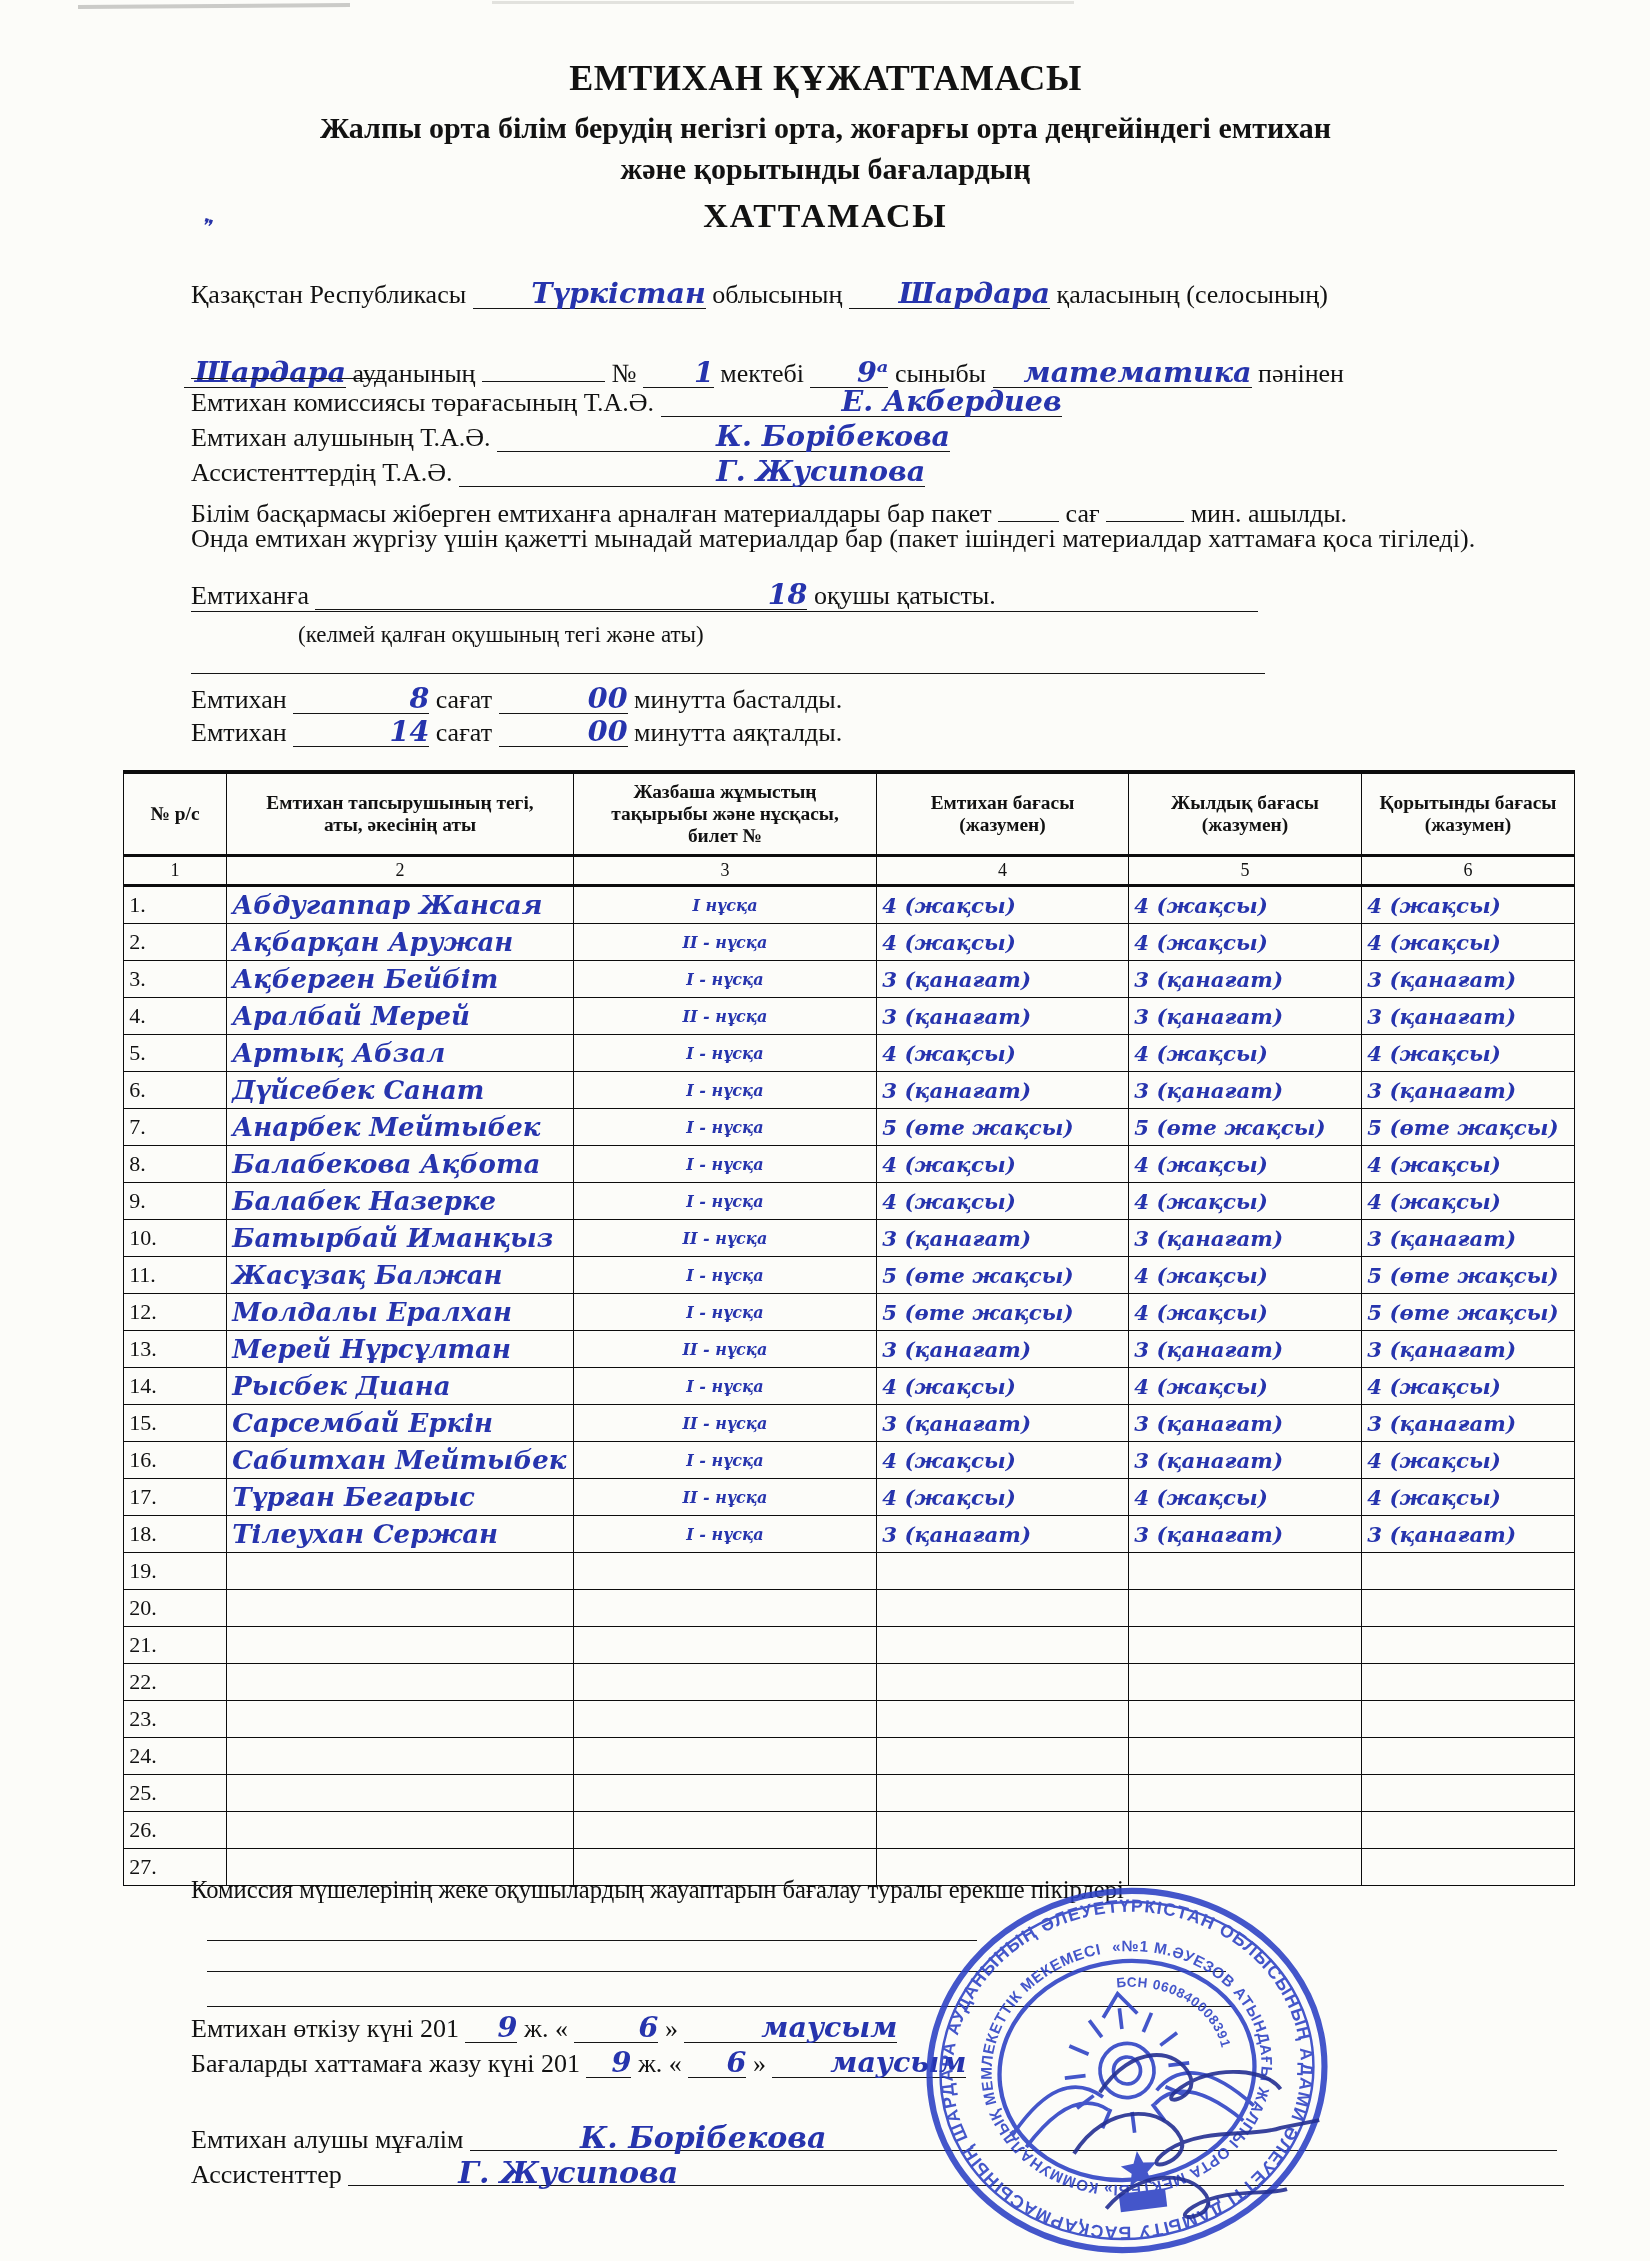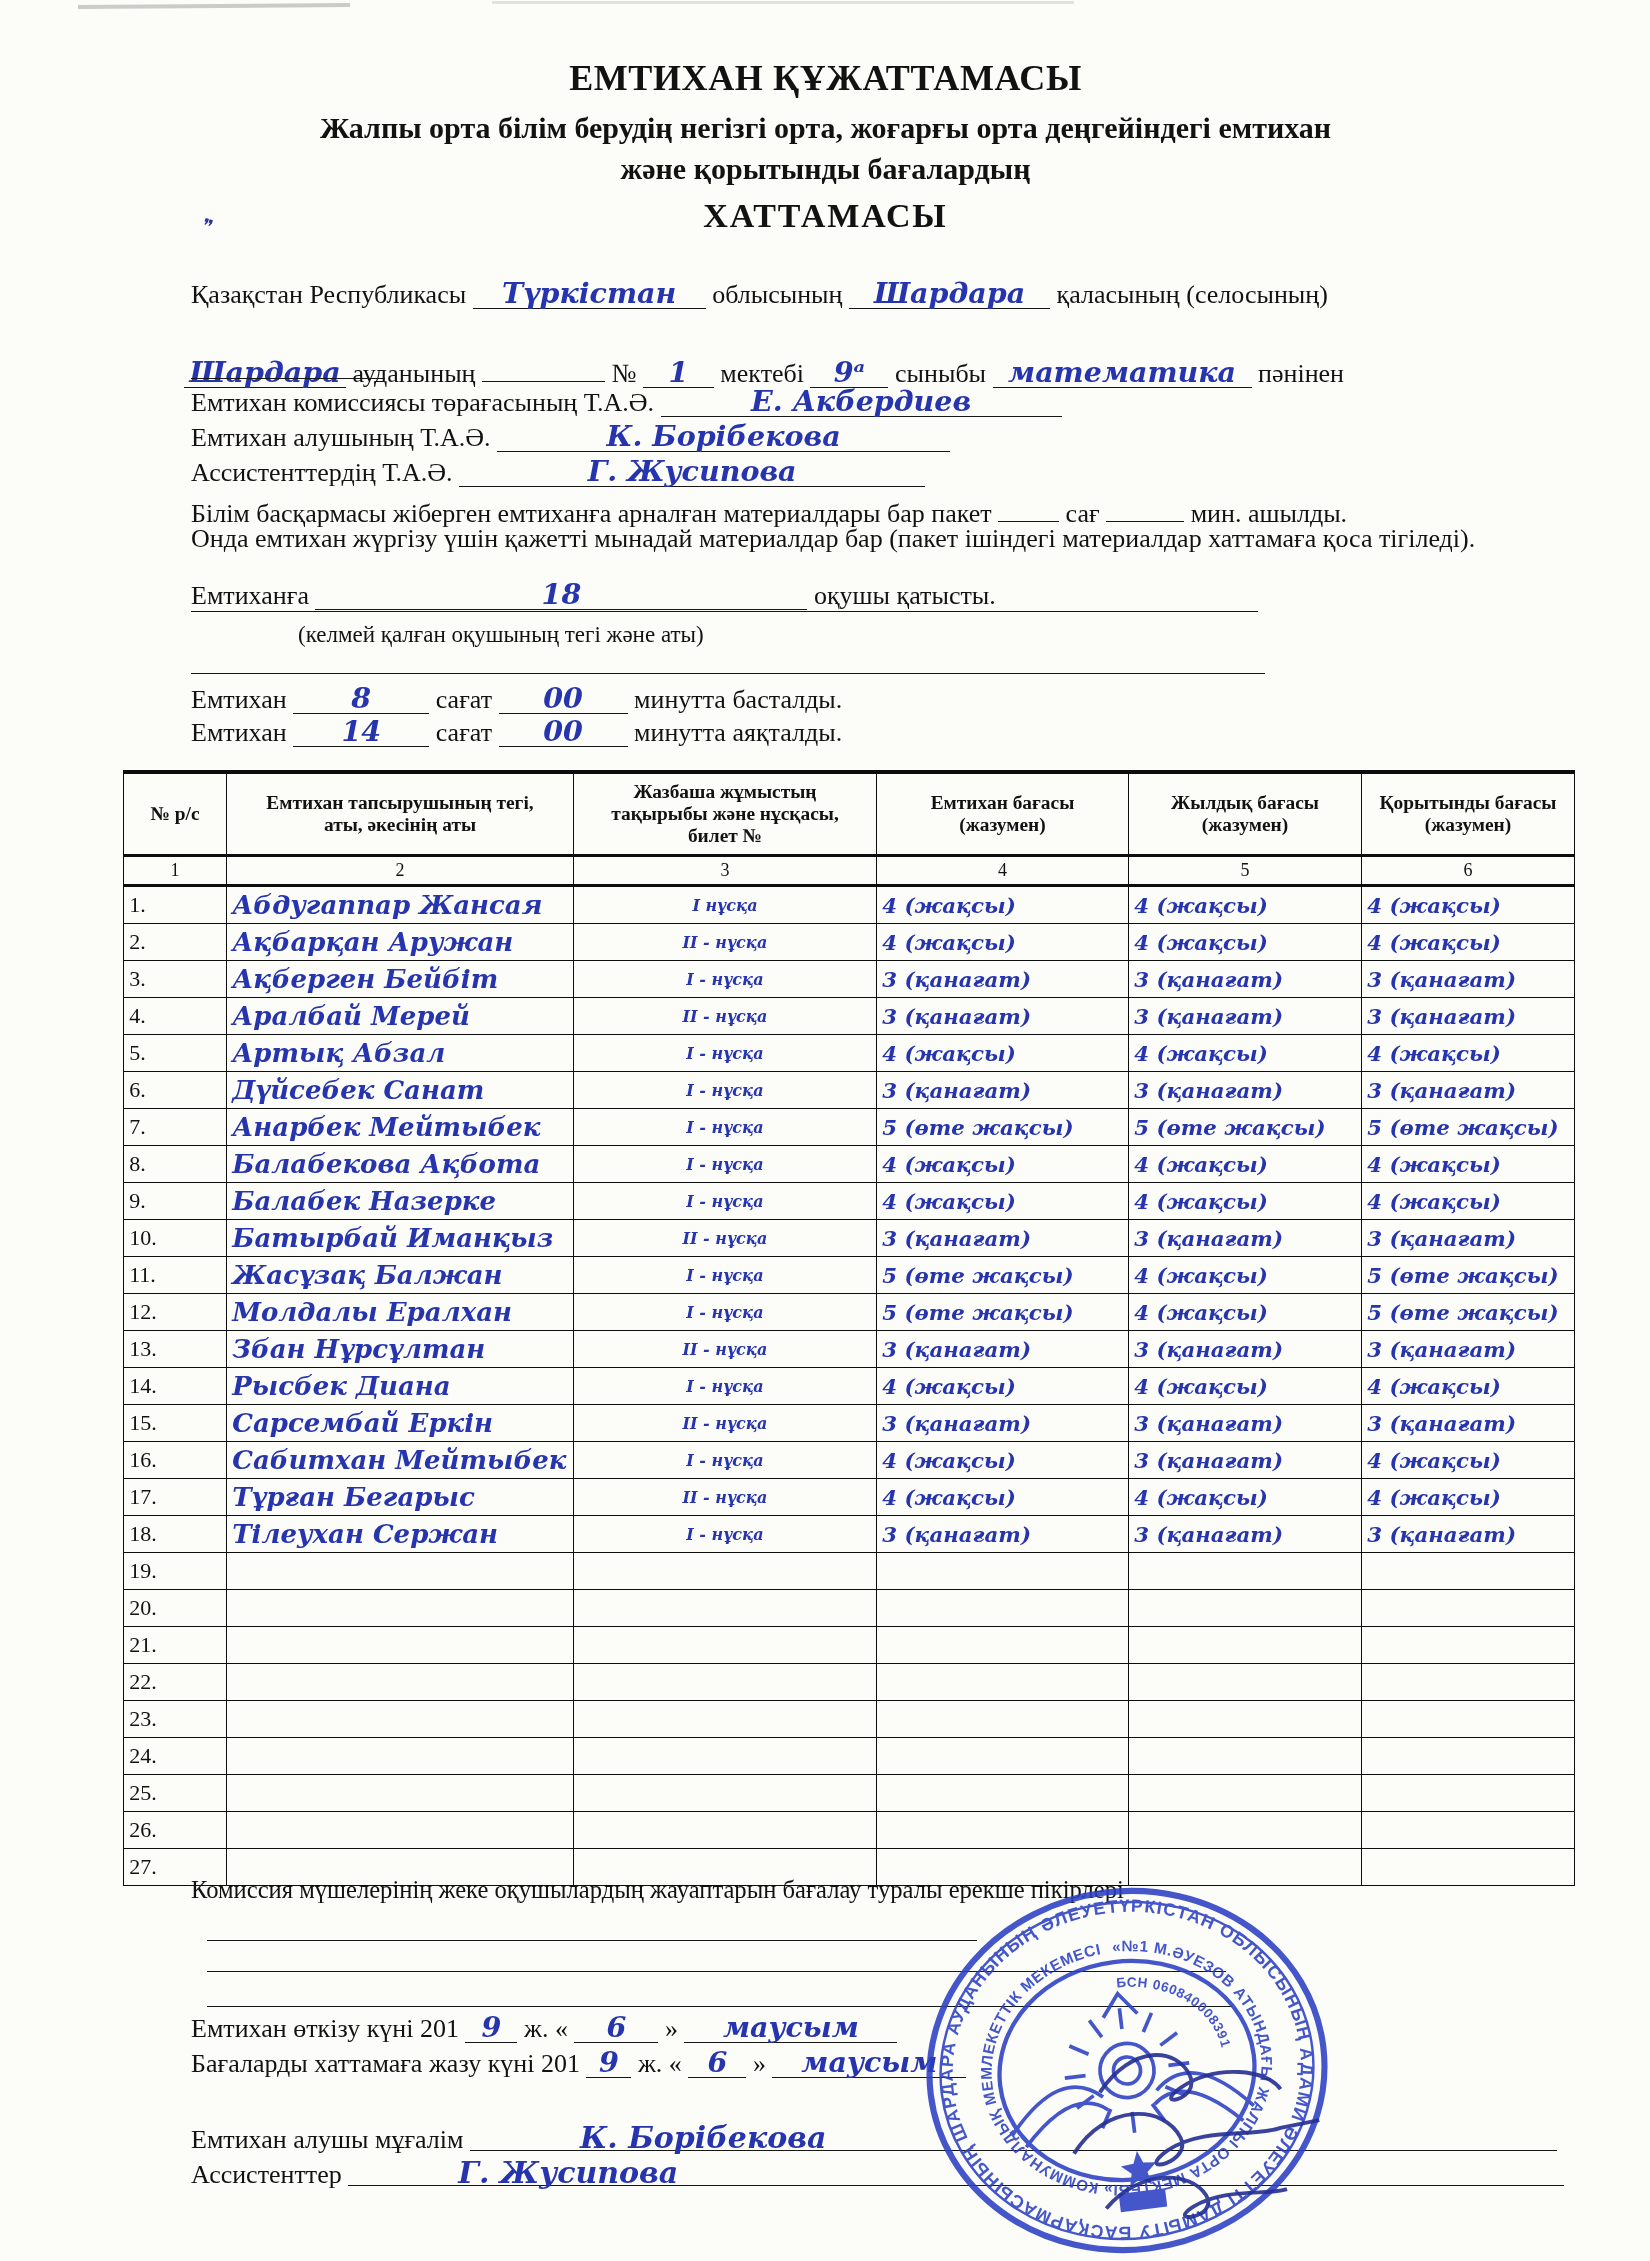--- a/index.html
+++ b/index.html
@@ -12,21 +12,21 @@
 
   .titleblock{position:absolute;left:0;top:57px;width:100%;text-align:center;}
   .title-main{font-size:36px;font-weight:bold;letter-spacing:0.6px;}
   .title-sub{font-size:30px;font-weight:bold;margin-top:9px;line-height:1.35;}
   .title-proto{font-size:34px;font-weight:bold;margin-top:7.8px;letter-spacing:1.9px;}
 
   .fline{position:absolute;left:191px;width:1323px;font-size:26px;white-space:nowrap;}
   .fline .lbl{vertical-align:baseline;}
   .u{display:inline-block;border-bottom:1.9px solid #161616;text-align:center;line-height:1;vertical-align:baseline;height:28.5px;}
   .hw{font-family:"DejaVu Serif","Liberation Serif",serif;font-style:italic;font-weight:bold;color:#2634ad;}
-  .hw-big{font-size:28.5px;}
+  .hw-big{font-size:28.5px;text-align:right;}
   .note{white-space:normal;text-align:justify;line-height:1.35;}
   .caption{font-size:23px;}
   .rule{position:absolute;height:0;border-bottom:1.9px solid #161616;}
 
   table.students{position:absolute;left:123px;top:770px;width:1450px;border-collapse:collapse;table-layout:fixed;}
   table.students th,table.students td{border:1.9px solid #0d0d0d;padding:0 5.2px;overflow:visible;}
   table.students thead th{font-size:19.4px;font-weight:bold;text-align:center;vertical-align:middle;white-space:pre-line;height:80px;border-top:4.5px solid #0d0d0d;border-bottom:3.2px solid #0d0d0d;}
   tr.colnums td{font-size:18px;text-align:center;height:27px;border-bottom:3.2px solid #0d0d0d;}
   tr.srow td{height:36px;vertical-align:middle;}
   td.c-num{font-size:22px;text-align:left;padding-left:9px;}
@@ -258,21 +258,21 @@
         <tr class="srow">
       <td class="c-num">12.</td>
       <td class="c-name hw">Молдалы Ералхан</td>
       <td class="c-var hw">I - нұсқа</td>
       <td class="c-grade hw">5 (өте жақсы)</td>
       <td class="c-grade hw">4 (жақсы)</td>
       <td class="c-grade hw">5 (өте жақсы)</td>
     </tr>
         <tr class="srow">
       <td class="c-num">13.</td>
-      <td class="c-name hw">Збан Нұрсұлтан</td>
+      <td class="c-name hw">Мерей Нұрсұлтан</td>
       <td class="c-var hw">II - нұсқа</td>
       <td class="c-grade hw">3 (қанағат)</td>
       <td class="c-grade hw">3 (қанағат)</td>
       <td class="c-grade hw">3 (қанағат)</td>
     </tr>
         <tr class="srow">
       <td class="c-num">14.</td>
       <td class="c-name hw">Рысбек Диана</td>
       <td class="c-var hw">I - нұсқа</td>
       <td class="c-grade hw">4 (жақсы)</td>

